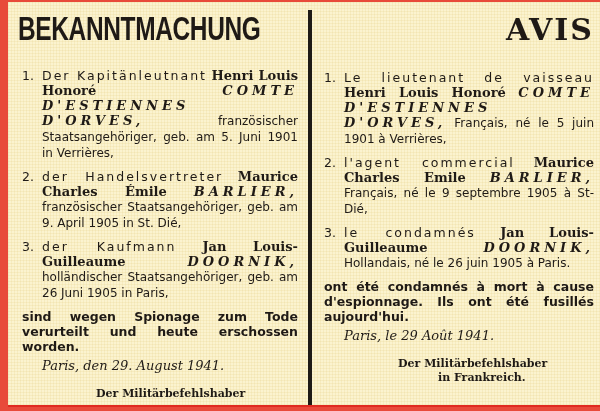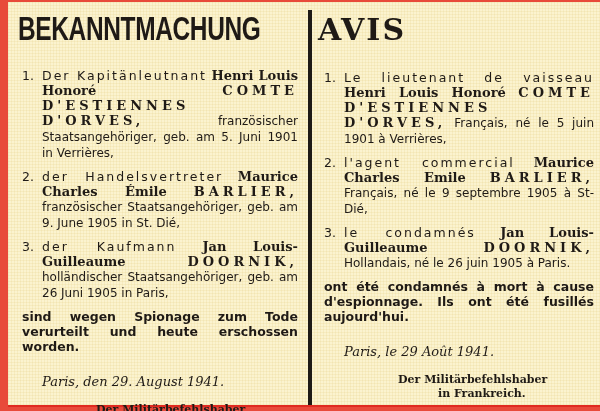--- a/index.html
+++ b/index.html
@@ -18,21 +18,21 @@
     box-sizing: border-box;
   }
   .divider {
     position: absolute; left: 300px; top: 8px; width: 4px; height: 395px;
     background: #1e1a16;
   }
   .col { position: absolute; top: 0; color: #1f1a16; }
   .col.de { left: 8px; width: 282px; }
   .col.fr { left: 310px; width: 276px; }
   .title {
-    text-align: left; margin: 0; height: 50px; line-height: 48px;
+    text-align: right; margin: 0; height: 50px; line-height: 48px;
   }
   .title.de {
     font-family: "Liberation Sans", sans-serif; font-weight: bold;
     font-size: 34px; letter-spacing: -0.5px;
     transform: scaleX(0.72); transform-origin: left center;
     width: 392px; text-align: left; margin-left: 2px; padding-top: 2px;
   }
   .title.fr {
     font-family: "DejaVu Serif", serif; font-weight: bold;
     font-size: 30px; letter-spacing: 2px; padding-top: 4px;
@@ -42,28 +42,28 @@
   .num {
     width: 20px; flex: none; text-align: left; padding-left: 6px;
     font-family: "DejaVu Sans", sans-serif; font-size: 12.5px; line-height: 15px;
   }
   .item-body {
     flex: 1; text-align: justify;
     font-family: "DejaVu Sans", sans-serif; font-size: 12.5px; line-height: 15px;
   }
   .lead { letter-spacing: 2px; }
   .name { font-family: "DejaVu Serif", serif; font-weight: bold; font-size: 13px; }
-  .surname { font-family: "DejaVu Serif", serif; font-weight: bold; letter-spacing: 4px; font-size: 13px; }
+  .surname { font-family: "DejaVu Serif", serif; font-weight: bold; letter-spacing: 4px; font-size: 13px; font-style: italic; }
   .details { font-size: 12px; }
   .verdict {
     margin: 6px 0 0 6px; text-align: justify;
     font-family: "DejaVu Sans", sans-serif; font-size: 12.5px; line-height: 15px; font-weight: bold;
   }
   .date {
-    margin: 20px 0 0 26px;
+    margin: 4px 0 0 26px;
     font-family: "DejaVu Serif", serif; font-style: italic; font-size: 13px;
   }
   .sign {
     margin: 14px 0 0 0; padding-left: 80px;
     font-family: "DejaVu Serif", serif; font-weight: bold; font-size: 11px; line-height: 14px;
   }
   .sign .l2 { display: block; padding-left: 40px; }
 </style>
 </head>
 <body>
@@ -82,21 +82,21 @@
           <span class="surname">COMTE D'ESTIENNES D'ORVES,</span>
           <span class="details">französischer Staatsangehöriger, geb. am 5. Juni 1901 in Verrières,</span>
         </span>
       </li>
       <li class="item">
         <span class="num">2.</span>
         <span class="item-body">
           <span class="lead">der Handelsvertreter</span>
           <span class="name">Maurice Charles Émile</span>
           <span class="surname">BARLIER,</span>
-          <span class="details">französischer Staatsangehöriger, geb. am 9. June 1905 in St. Dié,</span>
+          <span class="details">französischer Staatsangehöriger, geb. am 9. April 1905 in St. Dié,</span>
         </span>
       </li>
       <li class="item">
         <span class="num">3.</span>
         <span class="item-body">
           <span class="lead">der Kaufmann</span>
           <span class="name">Jan Louis-Guilleaume</span>
           <span class="surname">DOORNIK,</span>
           <span class="details">holländischer Staatsangehöriger, geb. am 26 Juni 1905 in Paris,</span>
         </span>

